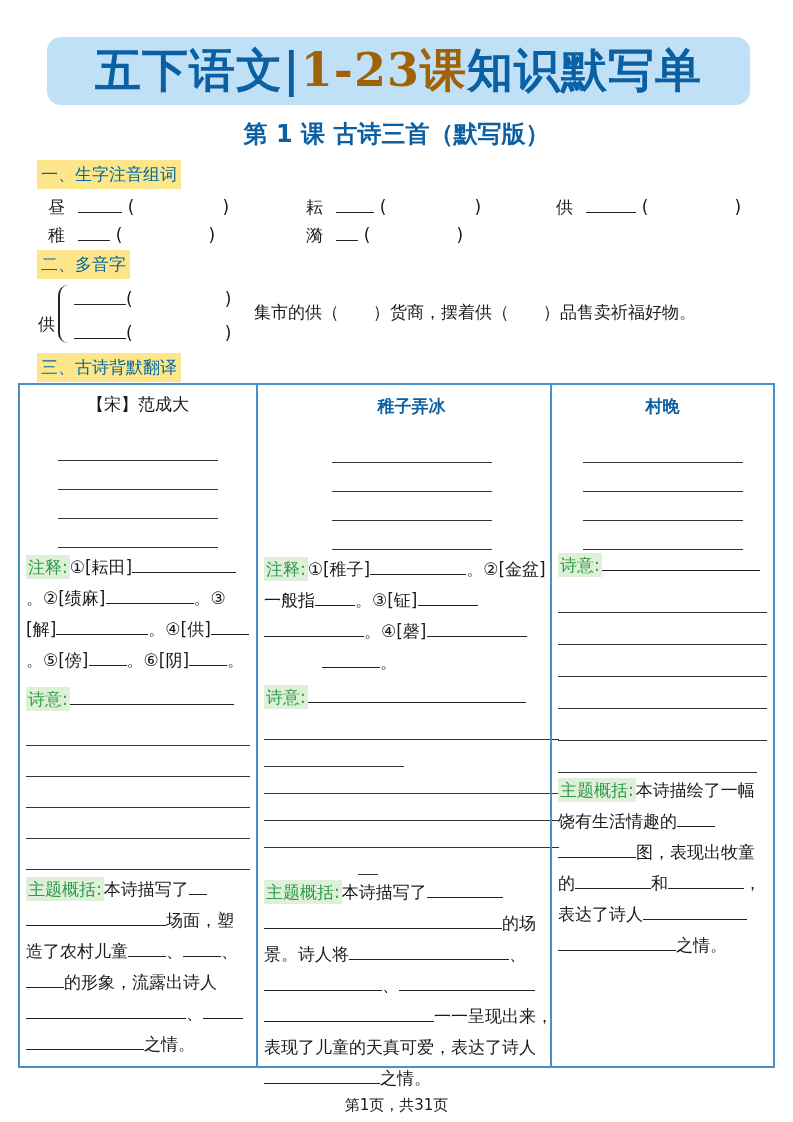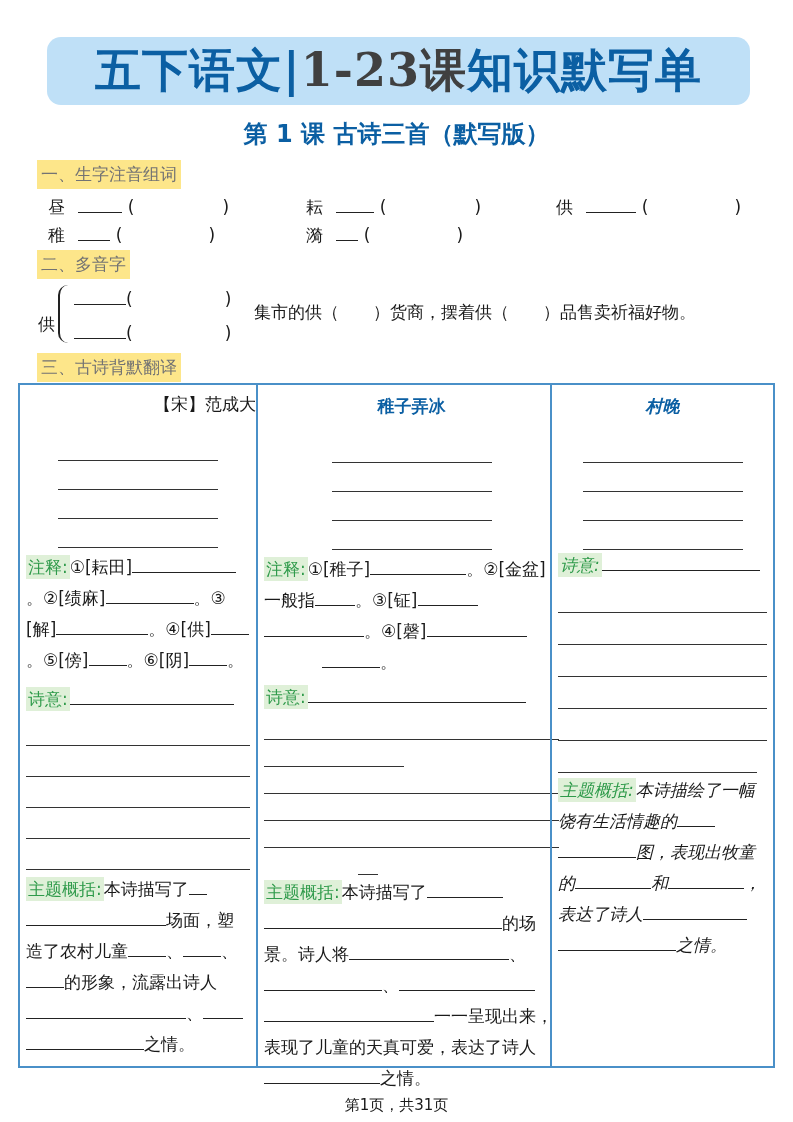--- a/index.html
+++ b/index.html
@@ -4,38 +4,38 @@
 <style>
   html, body { margin:0; padding:0; background:#fff; }
   body { width:793px; height:1122px; position:relative; overflow:hidden;
          font-family:"DejaVu Sans","Liberation Sans",sans-serif; color:#1a1a1a; }
   .abs { position:absolute; }
 
   .banner { left:47px; top:37px; width:703px; height:68px; background:#bfe0f7;
             border-radius:14px; display:flex; align-items:center; justify-content:center; }
   .banner-title { font-family:"DejaVu Serif","Liberation Serif",serif; font-weight:bold;
             font-size:46px; color:#0b5fa3; letter-spacing:1px; white-space:nowrap; }
-  .banner-title .red { color:#404040; }
+  .banner-title .red { color:#a16207; }
 
   .subtitle { left:0; width:793px; top:118px; text-align:center; font-size:24px;
               font-weight:bold; color:#0b5fa3; }
 
-  .sec-head { background:#fde68a; font-size:17px; padding:3px 4px; color:#737373; }
+  .sec-head { background:#fde68a; font-size:17px; padding:3px 4px; color:#0369a1; }
 
   .line-row { font-size:17px; white-space:nowrap; }
   .blank { display:inline-block; border-bottom:1px solid #222; height:16px; vertical-align:baseline; }
 
   .brace { left:58px; top:285px; width:10px; height:58px; border-left:2px solid #222;
            border-radius:10px 0 0 10px; }
 
   .table { left:18px; top:383px; width:757px; height:685px; border:2px solid #4a90c8; box-sizing:border-box; }
   .col { position:absolute; top:0; bottom:0; box-sizing:border-box; }
   .col + .col { border-left:2px solid #4a90c8; }
   .poem-title { text-align:center; font-weight:bold; color:#0b5fa3; font-size:17px; margin-top:10px; }
-  .poem-author { text-align:right; font-size:17px; margin-top:8px; }
+  .poem-author { text-align:center; font-size:17px; margin-top:8px; }
   .poem-lines { margin:16px auto 0; }
   .poem-line { border-bottom:1.5px solid #333; height:28px; }
   .tag { background:#dff0d8; color:#2e9a4a; padding:2px 2px; }
   .para { font-size:17px; line-height:31px; padding:0 6px; word-break:break-all; }
   .rule { border-bottom:1.5px solid #333; height:30px; margin:0 6px; }
 
   .footer { left:0; width:793px; top:1096px; text-align:center; font-size:15px; }
 </style>
 </head>
 <body>
@@ -133,21 +133,21 @@
     <div class="rule" style="height:26px;width:140px;"></div>
     <div class="rule" style="height:26px;"></div>
     <div class="rule" style="height:26px;"></div>
     <div class="rule" style="height:26px;"></div>
     <div class="rule" style="height:26px;width:20px;margin-left:100px;"></div>
     <div class="para" style="margin-top:2px;">
       <span class="tag">主题概括:</span><span>本诗描写了</span><span class="blank" style="width:76px;"></span><span class="blank" style="width:238px;"></span><span>的场景。诗人将</span><span class="blank" style="width:160px;"></span><span>、</span><span class="blank" style="width:118px;"></span><span>、</span><span class="blank" style="width:136px;"></span><span class="blank" style="width:170px;"></span><span>一一呈现出来，表现了儿童的天真可爱，表达了诗人</span><span class="blank" style="width:116px;"></span><span>之情。</span>
     </div>
   </div>
 
-  <div class="col" style="left:530px;width:223px;font-style:italic;">
+  <div class="col" style="left:530px;width:223px;">
     <div class="poem-title">村晚</div>
     <div class="poem-lines" style="width:160px;">
       <div class="poem-line"></div>
       <div class="poem-line"></div>
       <div class="poem-line"></div>
       <div class="poem-line"></div>
     </div>
     <div class="para">
       <span class="tag">诗意:</span><span class="blank" style="width:158px;"></span>
     </div>

